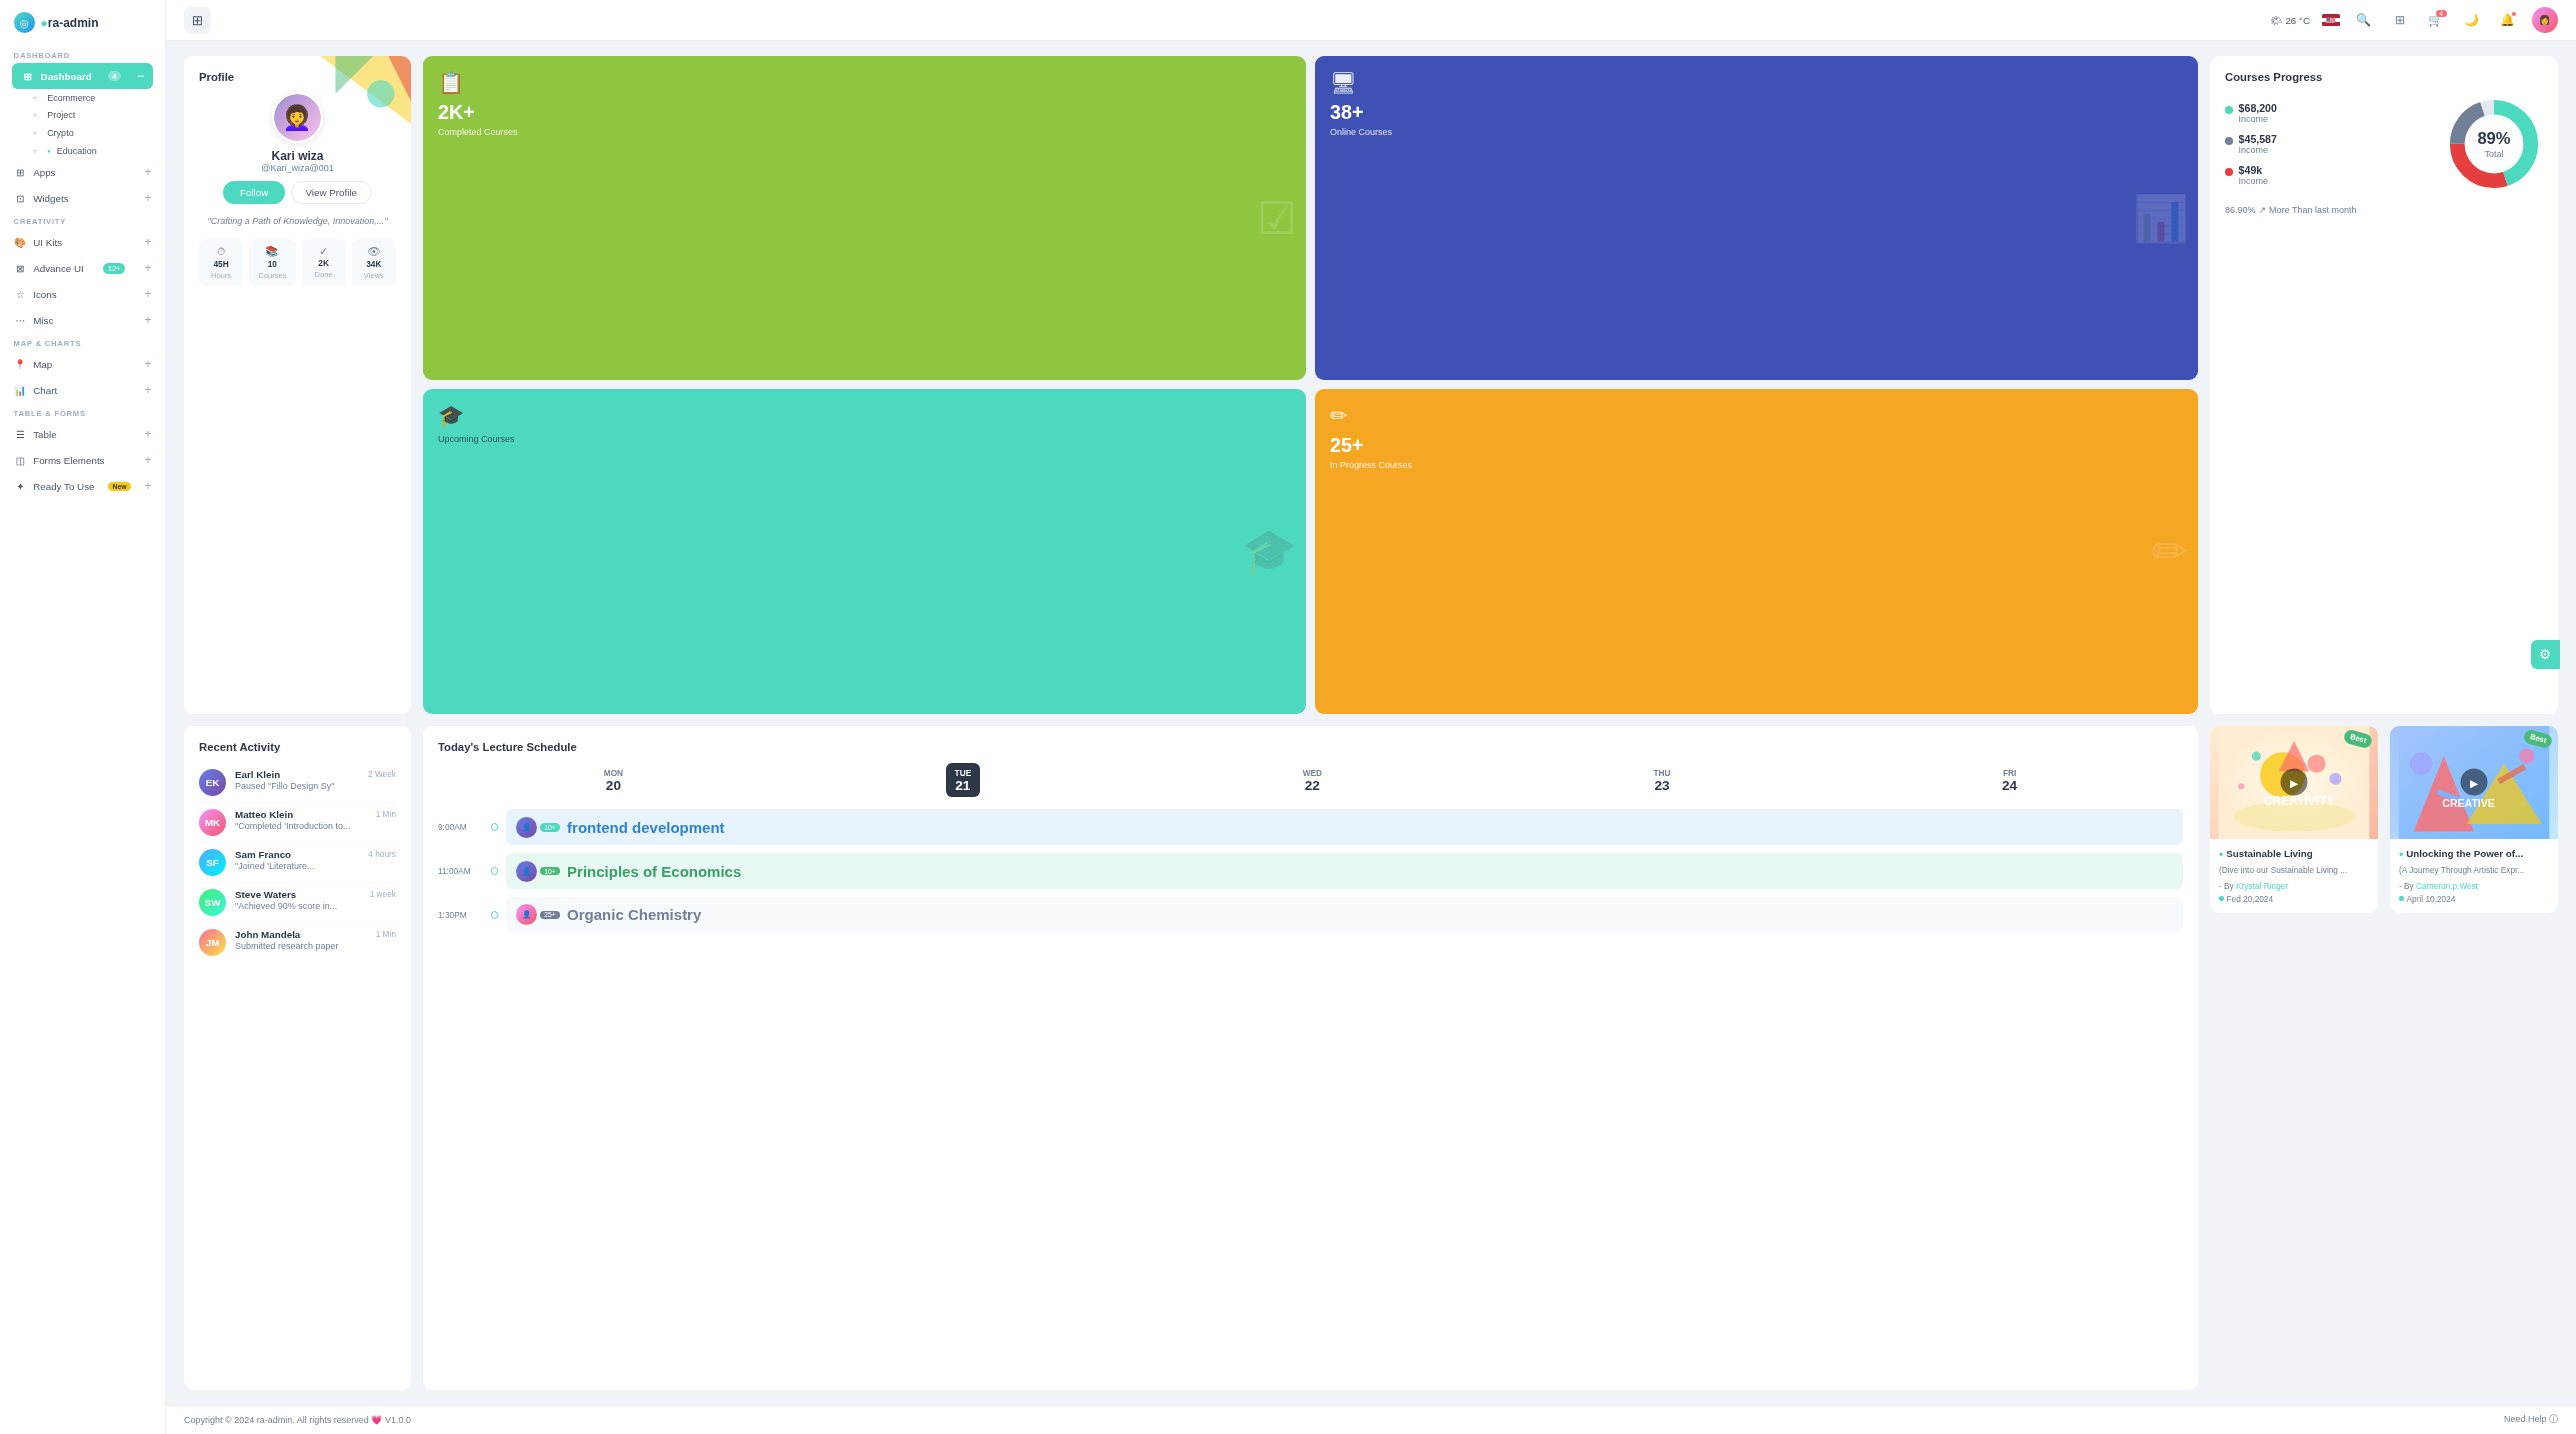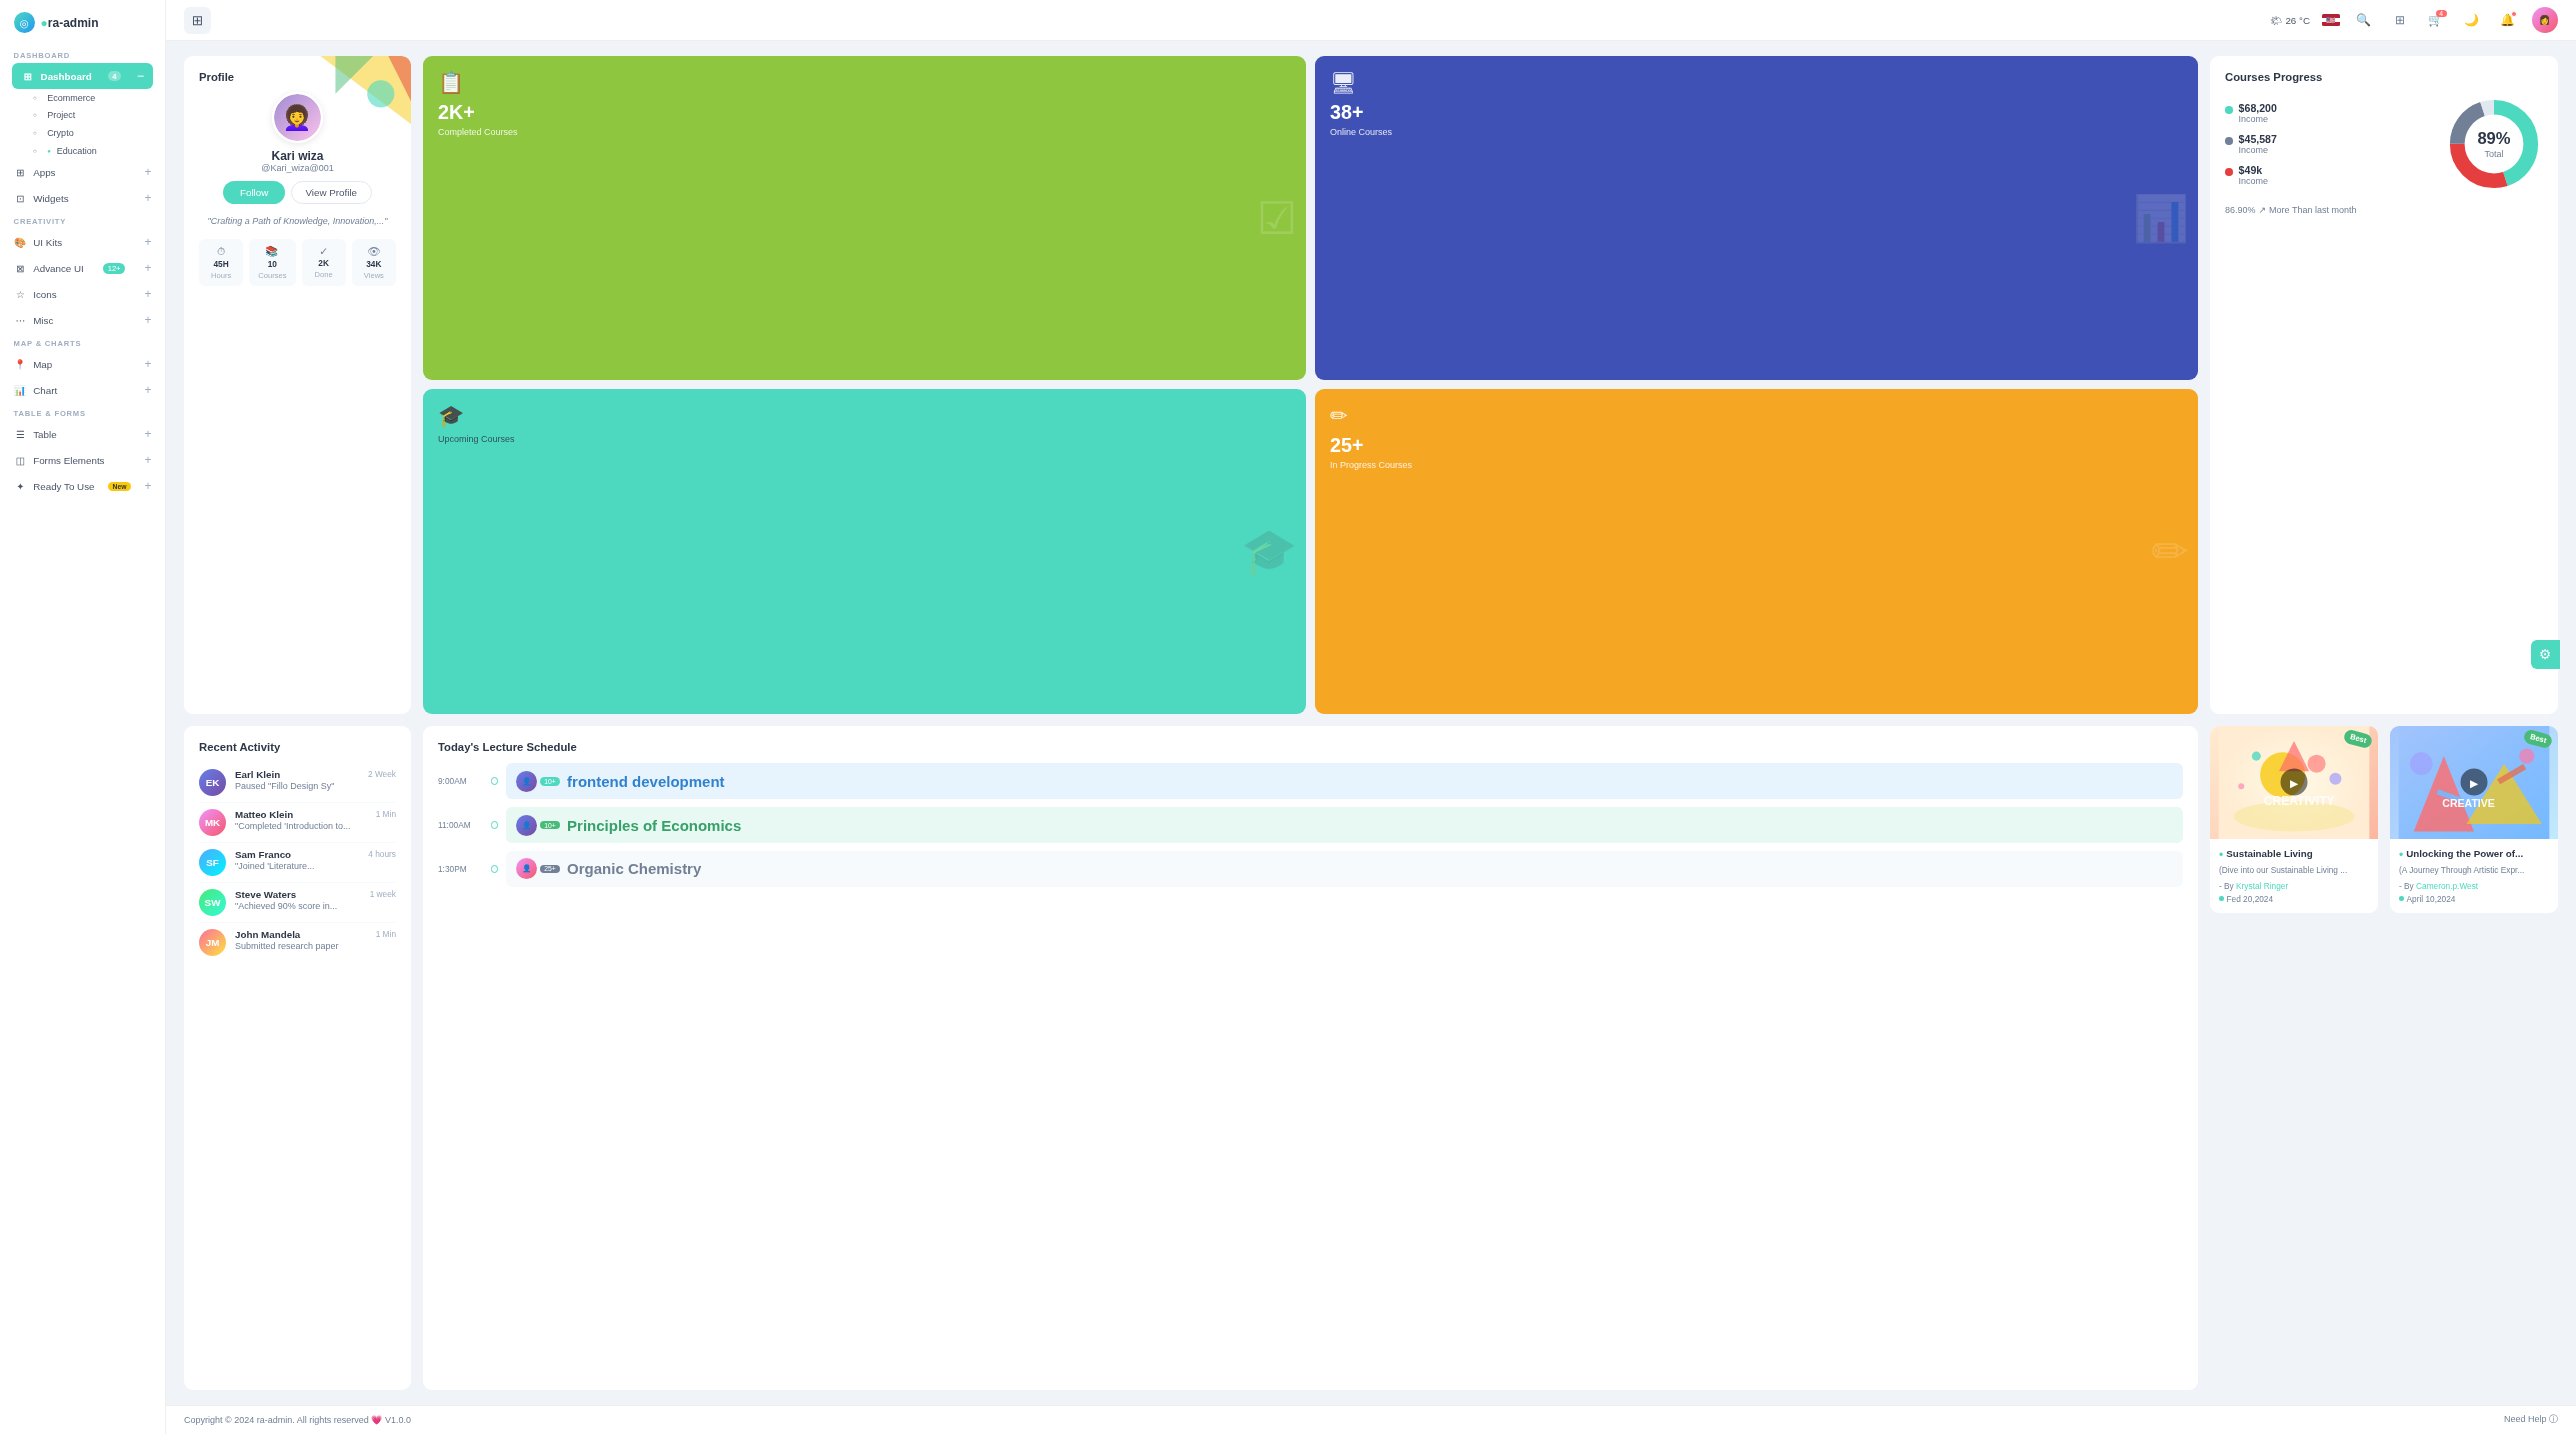--- a/index.html
+++ b/index.html
@@ -442,20 +442,42 @@
             <div class="activity-name">John Mandela</div>
             <div class="activity-desc">Submitted research paper</div>
           </div>
           <div class="activity-time">1 Min</div>
         </div>
       </div>
     </div>
 
     <div class="lecture-schedule">
       <h3>Today's Lecture Schedule</h3>
+      <div class="schedule-days">
+        <div class="day-col">
+          <div class="day-name">MON</div>
+          <div class="day-num">20</div>
+        </div>
+        <div class="day-col active">
+          <div class="day-name">TUE</div>
+          <div class="day-num">21</div>
+        </div>
+        <div class="day-col">
+          <div class="day-name">WED</div>
+          <div class="day-num">22</div>
+        </div>
+        <div class="day-col">
+          <div class="day-name">THU</div>
+          <div class="day-num">23</div>
+        </div>
+        <div class="day-col">
+          <div class="day-name">FRI</div>
+          <div class="day-num">24</div>
+        </div>
+      </div>
       <div class="schedule-list">
         <div class="schedule-item">
           <div class="schedule-time">9:00AM</div>
           <div class="schedule-dot"></div>
           <div class="schedule-card blue-light">
             <div style="display:flex;align-items:center;gap:3px">
               <div class="schedule-participant">👤</div>
               <span style="background:#4dd9c0;color:white;border-radius:6px;padding:0.8px 3.8px;font-size:6.8px">10+</span>
             </div>
             <div class="schedule-title blue">frontend development</div>

